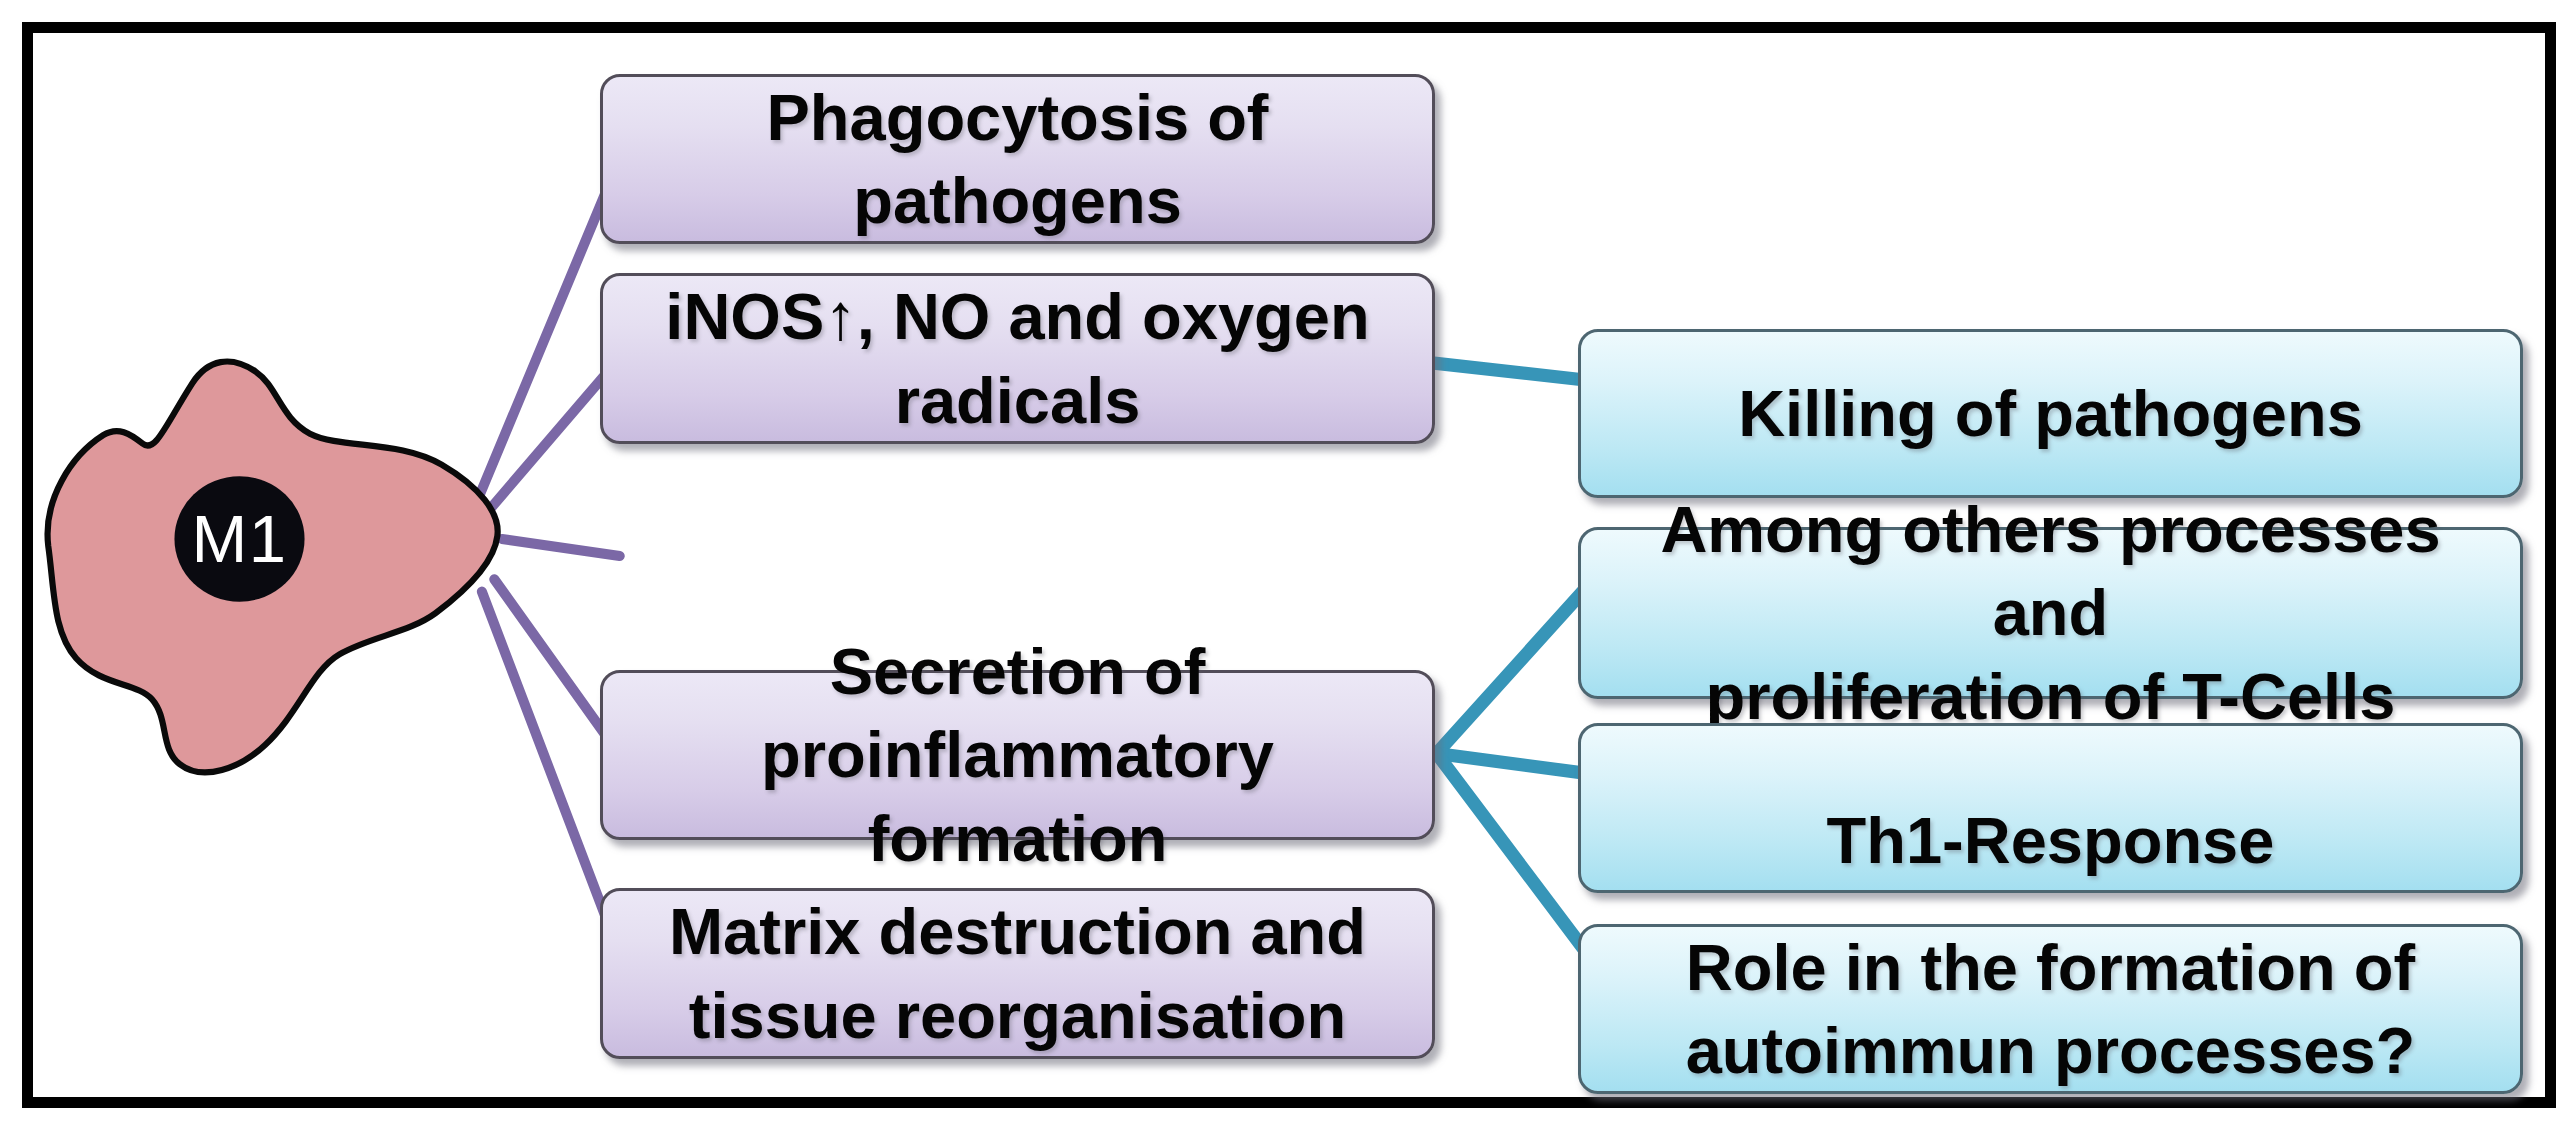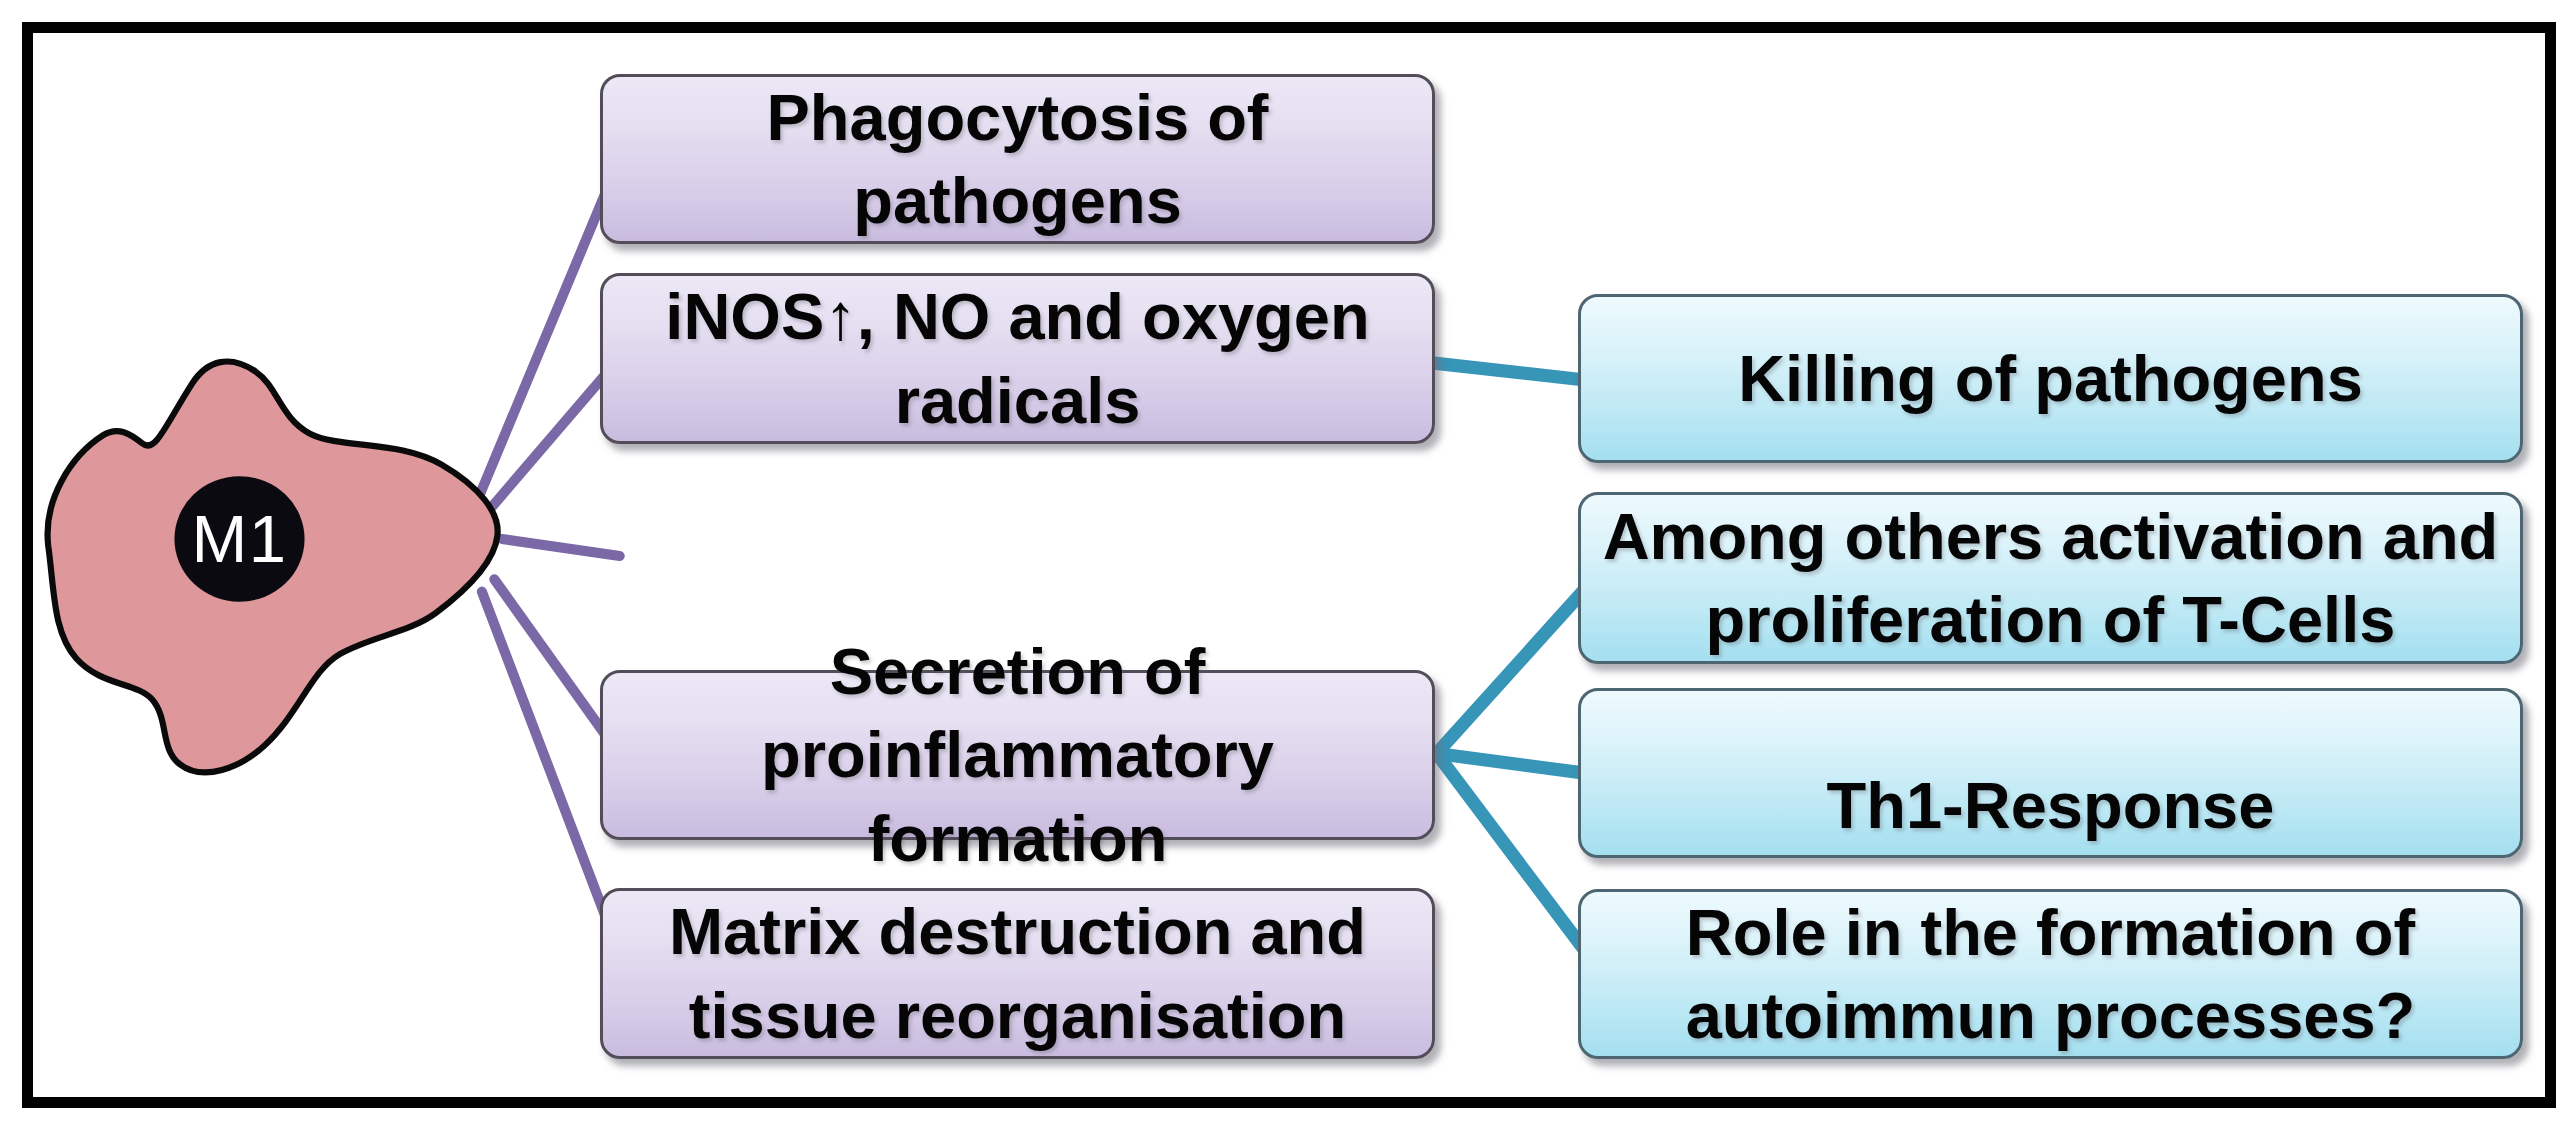--- a/index.html
+++ b/index.html
@@ -55,20 +55,21 @@
     border: 3.1px solid #524d59;
     background: linear-gradient(180deg, #ece8f6 0%, #e5dff1 30%, #d7cce8 72%, #c9bcdf 100%);
     box-shadow: 5.4px 7px 7.7px rgba(110,110,122,0.55);
   }
   .node.blue {
     left: 1578px;
     width: 945px;
     border: 3.1px solid #4d6671;
     background: linear-gradient(180deg, #eefafd 0%, #dcf3fa 30%, #bce8f4 72%, #a4dff0 100%);
     box-shadow: 5.4px 7px 7.7px rgba(110,110,122,0.55);
+    margin-top: 35px;
   }
   .node.f1 { top: 74px;  height: 170px; }
   .node.f2 { top: 273px; height: 171px; }
   .node.f3 { top: 472px; height: 168px; }
   .node.f4 { top: 670px; height: 170px; }
   .node.f5 { top: 888px; height: 171px; }
   .node.o1 { top: 294px;  height: 169px; }
   .node.o2 { top: 492px;  height: 172px; }
   .node.o3 { top: 688px;  height: 170px; align-items: flex-end; }
   .node.o4 { top: 889px; height: 170px; }
@@ -147,21 +148,21 @@
   </div>
   <div class="node purple f5">
     <span>Matrix destruction and
 tissue reorganisation</span>
   </div>
 
   <div class="node blue o1">
     <span>Killing of pathogens</span>
   </div>
   <div class="node blue o2">
-    <span>Among others activation and
+    <span>Among others processes and
 proliferation of T-Cells</span>
   </div>
   <div class="node blue o3">
     <span>Th1-Response</span>
   </div>
   <div class="node blue o4">
     <span>Role in the formation of
 autoimmun processes?</span>
   </div>
 

